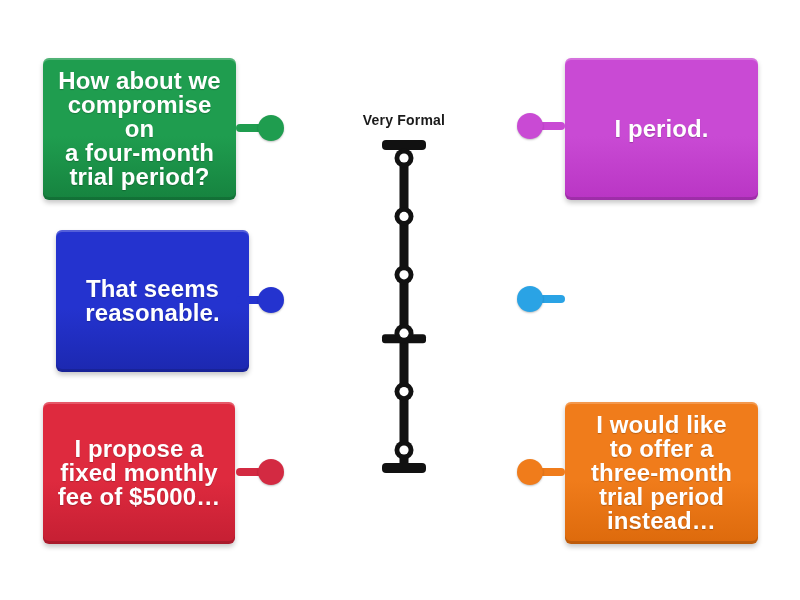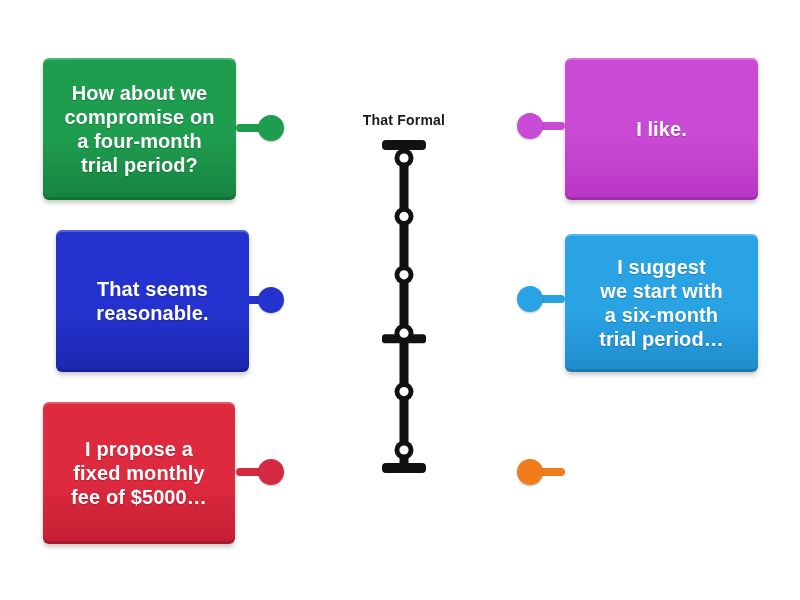--- a/index.html
+++ b/index.html
@@ -23,21 +23,21 @@
   .card {
     position: absolute;
     border-radius: 6px;
     box-sizing: border-box;
     display: flex;
     align-items: center;
     justify-content: center;
     text-align: center;
     color: #ffffff;
     font-weight: bold;
-    font-size: 20px;
+    font-size: 24px;
     line-height: 24px;
     letter-spacing: 0.1px;
     padding: 8px 14px;
     box-shadow: 0 3px 5px rgba(0,0,0,0.22),
                 inset 0 2px 0 rgba(255,255,255,0.22),
                 inset 0 -3px 0 rgba(0,0,0,0.14);
     text-shadow: 0 1px 1px rgba(0,0,0,0.22);
     user-select: none;
     cursor: pointer;
   }
@@ -103,34 +103,35 @@
 
   <div class="card" id="left-card-2" style="left: 43px; top: 402px; width: 192px; height: 142px; background: linear-gradient(rgb(222, 42, 62) 0%, rgb(222, 42, 62) 55%, rgb(197, 31, 51) 100%);">
     <span class="label">I propose a
 fixed monthly
 fee of $5000…</span>
   </div>
   <div class="peg" id="left-peg-2" style="left: 236px; width: 26px; top: 468px; background: rgb(211, 42, 66);"></div>
   <div class="knob" id="left-knob-2" style="left: 258px; top: 459px; background: rgb(211, 42, 66);"></div>
 
   <div class="card" id="right-card-0" style="left: 565px; top: 58px; width: 193px; height: 142px; background: linear-gradient(rgb(201, 74, 212) 0%, rgb(201, 74, 212) 55%, rgb(185, 53, 196) 100%);">
-    <span class="label">I like.</span>
+    <span class="label">I period.</span>
   </div>
   <div class="peg" id="right-peg-0" style="left: 539px; width: 26px; top: 122px; background: rgb(201, 74, 212);"></div>
   <div class="knob" id="right-knob-0" style="left: 517px; top: 113px; background: rgb(201, 74, 212);"></div>
 
-  <div class="card" id="right-card-1" style="left: 565px; top: 234px; width: 193px; height: 138px; background: linear-gradient(rgb(42, 163, 229) 0%, rgb(42, 163, 229) 55%, rgb(31, 140, 203) 100%);">
-    <span class="label">I suggest
-we start with
-a six-month
-trial period…</span>
-  </div>
   <div class="peg" id="right-peg-1" style="left: 539px; width: 26px; top: 295px; background: rgb(42, 163, 229);"></div>
   <div class="knob" id="right-knob-1" style="left: 517px; top: 286px; background: rgb(42, 163, 229);"></div>
 
+  <div class="card" id="right-card-2" style="left: 565px; top: 402px; width: 193px; height: 142px; background: linear-gradient(rgb(240, 124, 27) 0%, rgb(240, 124, 27) 55%, rgb(221, 106, 12) 100%);">
+    <span class="label">I would like
+to offer a
+three-month
+trial period
+instead…</span>
+  </div>
   <div class="peg" id="right-peg-2" style="left: 539px; width: 26px; top: 468px; background: rgb(240, 124, 27);"></div>
   <div class="knob" id="right-knob-2" style="left: 517px; top: 459px; background: rgb(240, 124, 27);"></div>
 
   <svg id="scale" viewBox="0 0 800 600">
     <g id="scale-group">
         <rect x="399.5" y="148" width="9" height="317" rx="2" fill="#111111"></rect>
         <rect x="382" y="140" width="44" height="10" rx="4" fill="#111111"></rect>
         <rect x="382" y="463" width="44" height="10" rx="4" fill="#111111"></rect>
         <circle cx="404" cy="158" r="9.5" fill="#111111"></circle>
         <circle cx="404" cy="158" r="4.6" fill="#ffffff"></circle>
@@ -141,15 +142,15 @@
         <rect x="382" y="334.2" width="44" height="9" rx="3" fill="#111111"></rect>
         <circle cx="404" cy="333.2" r="9.5" fill="#111111"></circle>
         <circle cx="404" cy="333.2" r="4.6" fill="#ffffff"></circle>
         <circle cx="404" cy="391.6" r="9.5" fill="#111111"></circle>
         <circle cx="404" cy="391.6" r="4.6" fill="#ffffff"></circle>
         <circle cx="404" cy="450" r="9.5" fill="#111111"></circle>
         <circle cx="404" cy="450" r="4.6" fill="#ffffff"></circle>
       </g>
   </svg>
 
-  <div class="scale-label" id="scale-top-label" style="left:304px; top:112px;">That Formal</div>
+  <div class="scale-label" id="scale-top-label" style="left:304px; top:112px;">Very Formal</div>
 
 </div>
 
 </body></html>

